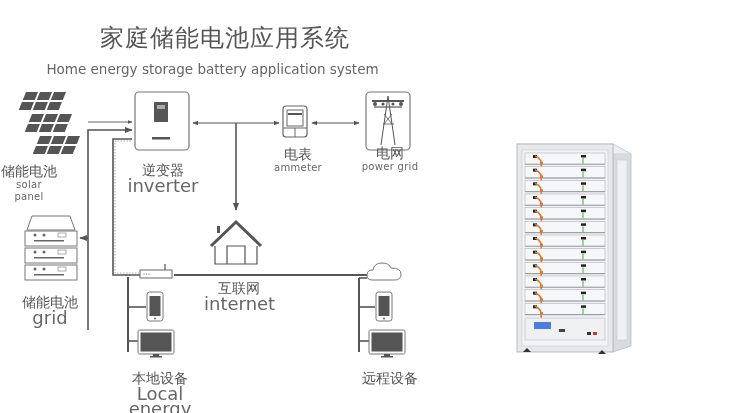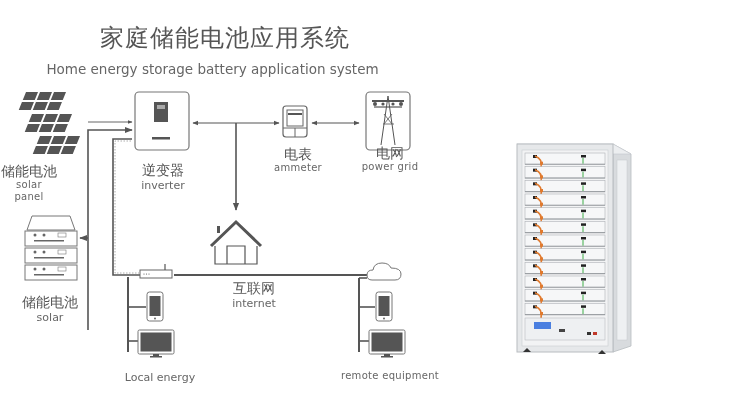--- a/index.html
+++ b/index.html
@@ -2,21 +2,21 @@
 <html><head>
 <meta charset="utf-8">
 <style>
   html, body { margin:0; padding:0; background:#ffffff; }
   body { width:744px; height:413px; position:relative; overflow:hidden; font-family:"DejaVu Sans","Liberation Sans",sans-serif; color:#555; }
   .abs { position:absolute; }
   .title-zh { left:0; width:450px; top:22px; text-align:center; font-size:24px; color:#555; letter-spacing:1px; }
   .title-en { left:0; width:425px; top:61px; text-align:center; font-size:13.5px; color:#666; }
   .lbl { text-align:center; color:#555; }
   .zh { font-size:14px; line-height:16px; }
-  .en { font-size:11px; line-height:15px; color:#666; }
+  .en { font-size:18px; line-height:15px; color:#666; }
   .en-sm { font-size:10px; line-height:12px; color:#666; letter-spacing:0.3px; }
   svg.diagram { position:absolute; left:0; top:0; }
   .rack { position:absolute; left:513px; top:138px; width:130px; height:220px; }
 </style>
 </head>
 <body>
 
 <div class="abs title-zh">家庭储能电池应用系统</div>
 <div class="abs title-en">Home energy storage battery application system</div>
 
@@ -183,31 +183,32 @@
 <div class="abs lbl" style="left:268px; top:146px; width:60px;">
   <div class="zh">电表</div>
   <div class="en-sm">ammeter</div>
 </div>
 <div class="abs lbl" style="left:355px; top:145px; width:70px;">
   <div class="zh">电网</div>
   <div class="en-sm">power grid</div>
 </div>
 <div class="abs lbl" style="left:10px; top:294px; width:80px;">
   <div class="zh">储能电池</div>
-  <div class="en">solar</div>
-</div>
-<div class="abs lbl" style="left:219px; top:280px; width:70px;">
+  <div class="en">grid</div>
+</div>
+<div class="abs lbl" style="left:204px; top:280px; width:70px;">
   <div class="zh">互联网</div>
   <div class="en">internet</div>
 </div>
 <div class="abs lbl" style="left:105px; top:370px; width:110px;">
+  <div class="zh">本地设备</div>
   <div class="en">Local energy</div>
 </div>
 <div class="abs lbl" style="left:335px; top:370px; width:110px;">
-  <div class="en-sm">remote equipment</div>
+  <div class="zh">远程设备</div>
 </div>
 
 <svg class="rack" viewBox="0 0 130 220">
 
   <polygon points="100,6 118,16 118,208 100,214" fill="#d8dbde" stroke="#b8bcc0" stroke-width="0.8"></polygon>
   <rect x="104" y="22" width="10" height="180" fill="#eef0f2" stroke="#c4c8cc" stroke-width="0.5"></rect>
 
   <polygon points="4,6 100,6 118,16 20,16" fill="#eceef0" stroke="#c4c8cc" stroke-width="0.6"></polygon>
 
   <rect x="4" y="6" width="96" height="208" fill="#e6e8ea" stroke="#b8bcc0" stroke-width="1"></rect>

